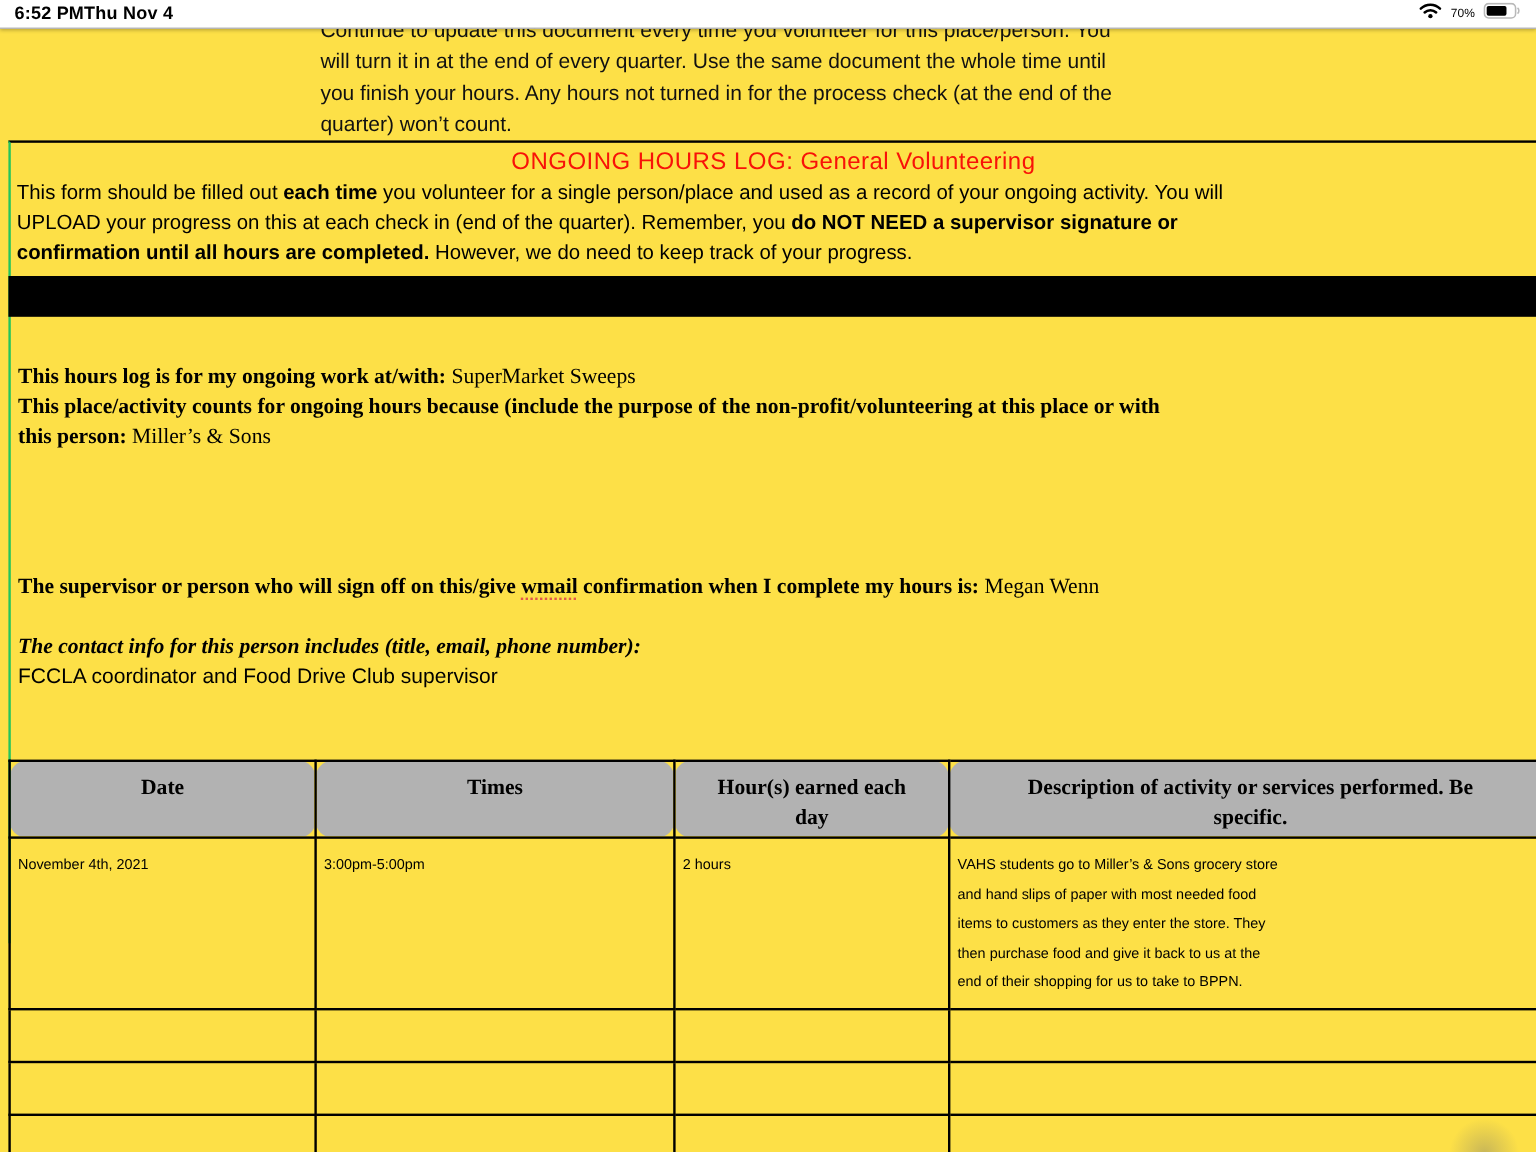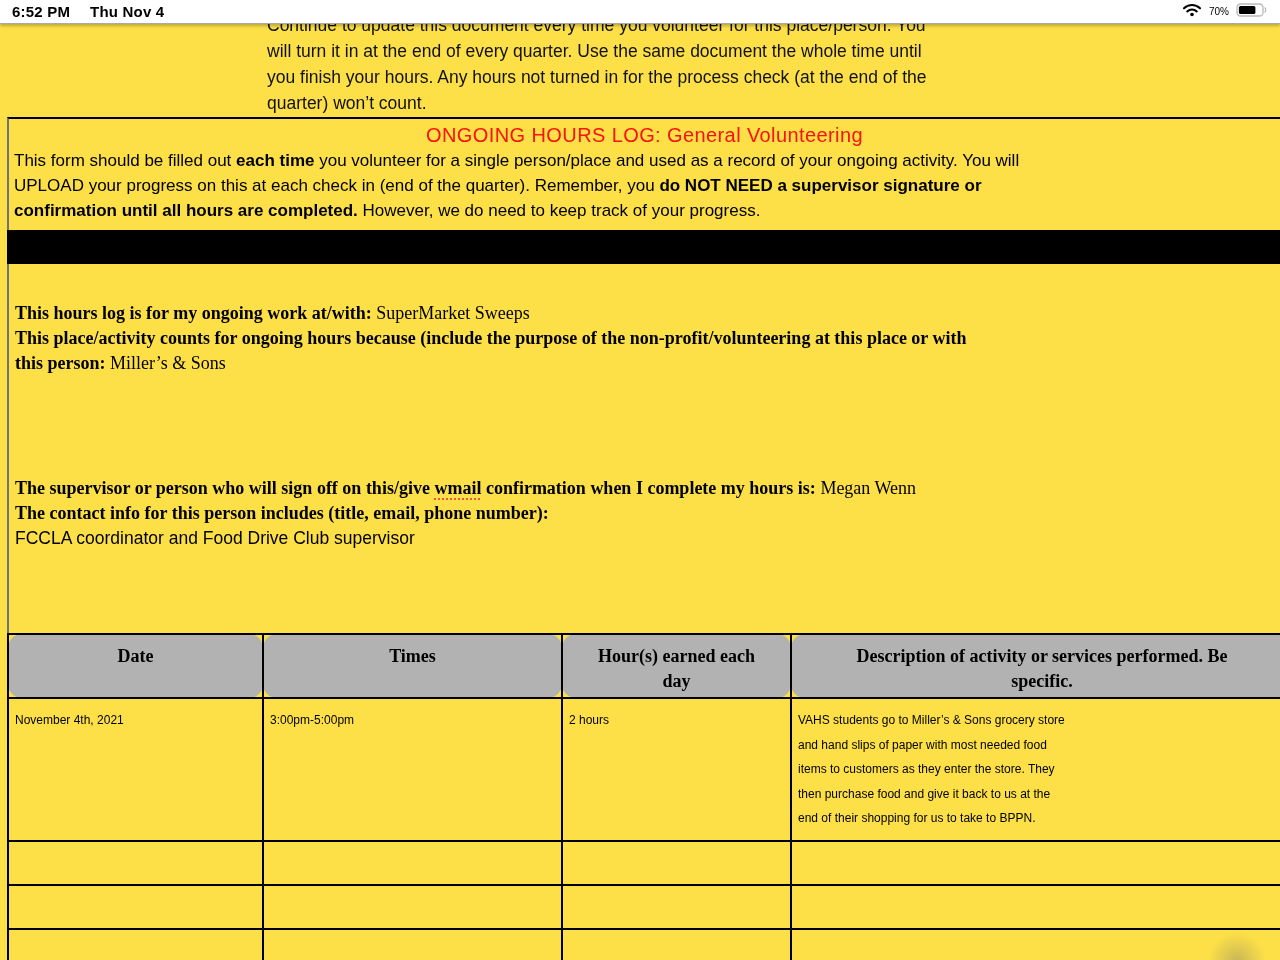--- a/index.html
+++ b/index.html
@@ -4,46 +4,46 @@
 <style>
   html,body{margin:0;padding:0;background:#444;}
   .screen{position:relative;width:1280px;height:960px;background:#fde047;overflow:hidden;
           font-family:"Liberation Sans",sans-serif;color:#000;}
 
   
   .statusbar{position:absolute;top:0;left:0;right:0;height:24px;background:#fff;z-index:10;
              display:flex;align-items:center;justify-content:space-between;
              padding:0 12px;box-sizing:border-box;
              border-bottom:1px solid #a9a9a9;box-shadow:0 2px 3px rgba(0,0,0,.25);}
-  .sb-left{display:flex;gap:20px;align-items:flex-end;}
+  .sb-left{display:flex;align-items:flex-end;}
   .sb-time,.sb-date{font-size:15px;font-weight:600;letter-spacing:.2px;}
   .sb-right{display:flex;align-items:center;gap:7px;}
   .sb-batt-text{font-size:10px;}
 
   
   .intro-note{position:absolute;left:267px;top:12px;font-size:17.5px;line-height:26px;color:#111;}
   .intro-note .txt-line{white-space:nowrap;}
 
   
   .form-box{position:absolute;left:7px;top:117px;width:1273px;height:669px;box-sizing:border-box;
-            border-left:2px solid #737373;border-top:2px solid #000;}
+            border-left:2px solid #22c55e;border-top:2px solid #000;}
   .form-title{margin-top:5px;text-align:center;font-size:20px;letter-spacing:.4px;
               font-weight:500;color:var(--title-red,#f81208);}
   .form-intro{margin:1px 0 0 5px;font-size:17px;line-height:25px;}
   .form-intro .seg-line{white-space:nowrap;}
   .seg-b{font-weight:bold;}
   .seg-sp{text-decoration:underline dotted #e2574a;text-decoration-thickness:1.5px;text-underline-offset:4px;}
   .seg-sans{font-family:"Liberation Sans",sans-serif;font-size:17.5px;}
   .black-bar{margin:7px 0 0 -2px;height:34px;background:var(--bar-black,#000);width:calc(100% + 2px);}
 
   .fields{margin-left:6px;font-family:"Liberation Serif",serif;font-size:18px;line-height:25px;}
   .fields .seg-line{white-space:nowrap;}
   .fld-work{margin-top:37px;}
   .fld-supervisor{margin-top:100px;}
-  .fld-contact-label{}
+  .fld-contact-label{margin-top:25px;font-style:italic;}
 
   
   .log-table{position:absolute;top:514px;left:-2px;border-collapse:collapse;table-layout:fixed;
              width:1285px;font-family:"Liberation Sans",sans-serif;}
   .log-table th,.log-table td{border:2px solid #000;box-sizing:border-box;overflow:hidden;}
   .log-table th{background:var(--header-gray,#b2b2b2);font-family:"Liberation Serif",serif;
                 font-size:18px;font-weight:bold;vertical-align:top;text-align:center;
                 padding:9px 6px 0;height:64px;line-height:25px;border-radius:14px;}
   .log-table td{vertical-align:top;text-align:left;padding:9px 6px 0;font-size:12px;line-height:24.5px;}
   .log-table td .txt-line{white-space:nowrap;}

